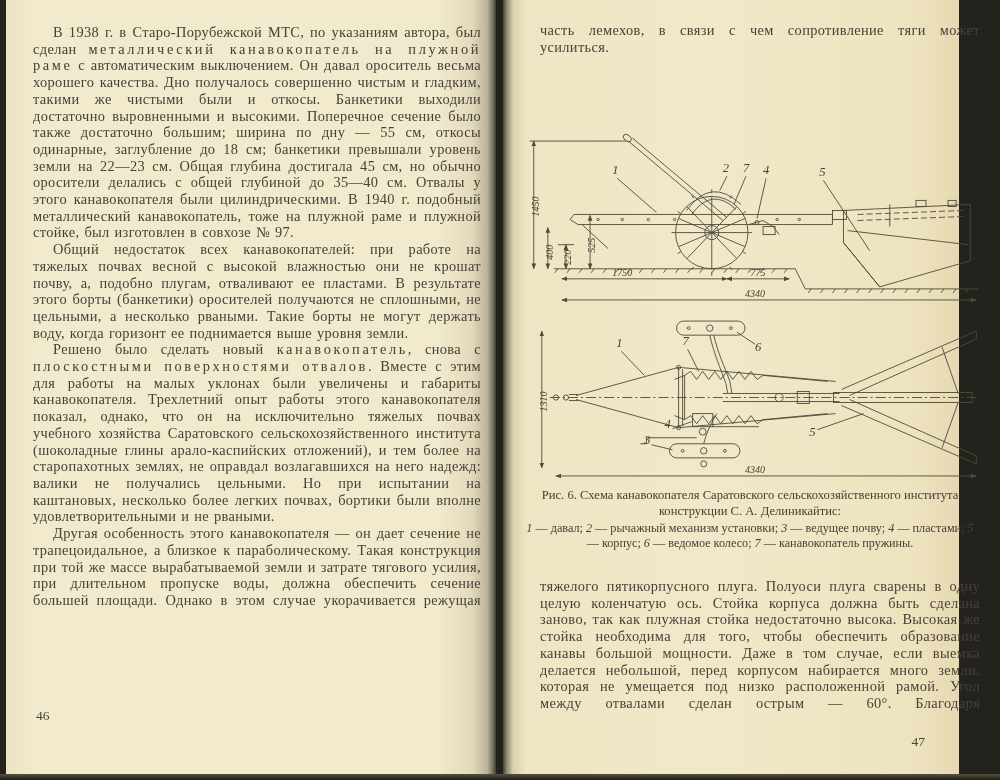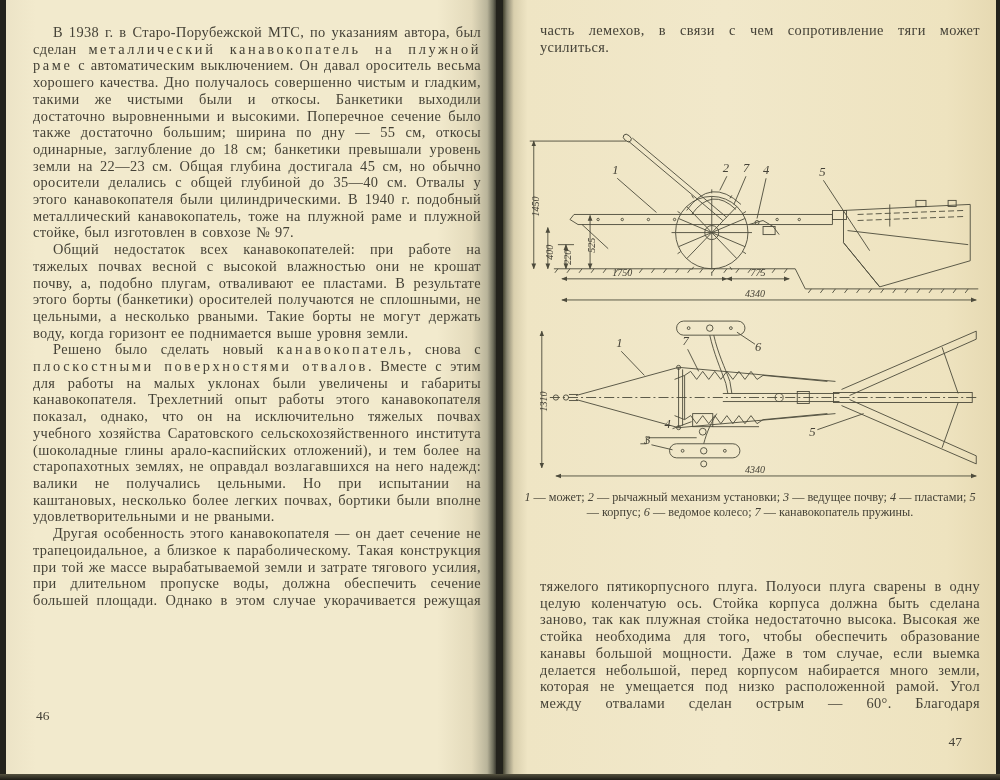--- a/index.html
+++ b/index.html
@@ -13,21 +13,21 @@
     position:absolute;top:0;height:774px;
     color:var(--ink,#454237);
   }
   .page-left{
     left:6px;width:490px;
     background:linear-gradient(to right,
       #ece3c6 0%, #f2eacd 6%, #f2eacd 88%,
       #e3dabb 95%, #b9b49a 98.2%, #6f6e5c 99.4%, #3c3b31 100%);
   }
   .page-right{
-    left:503px;width:493px;
+    left:503px;width:456px;
     background:linear-gradient(to right,
       #43422f 0%, #8a8671 0.8%, #d9cfad 2.2%, #efe5c4 5%,
       #f1e8ca 45%, #eee3bf 90%, #e6d9b2 100%);
   }
   .edge-bottom{position:absolute;left:0;right:0;bottom:0;height:6px;
     background:linear-gradient(to bottom,#55523f,#1c1b15);}
   .text-col{
     position:absolute;
     text-align:justify;
     font-size:14.4px;line-height:16.7px;
@@ -288,21 +288,22 @@
             <line class="ln" x1="290" y1="298" x2="336" y2="282"></line>
           </g>
 
           <line class="ln" x1="30" y1="344" x2="448" y2="344" marker-start="url(#ar)" marker-end="url(#ar)"></line>
           <text class="dim" x="228" y="341" text-anchor="middle">4340</text>
         </g>
       </svg>
     </div>
 
     <div class="caption">
-      <p class="cap-legend"><i>1</i><span> — может; </span><i>2</i><span> — рычажный механизм установки; </span><i>3</i><span> — ведущее почву; </span><i>4</i><span> — пластами; </span><i>5</i><span> — корпус; </span><i>6</i><span> — ведомое колесо; </span><i>7</i><span> — канавокопатель пружины.</span></p>
+      <p class="cap-title">Рис. 6. Схема канавокопателя Саратовского сельскохозяйственного института конструкции С. А. Делиникайтис:</p>
+      <p class="cap-legend"><i>1</i><span> — давал; </span><i>2</i><span> — рычажный механизм установки; </span><i>3</i><span> — ведущее почву; </span><i>4</i><span> — пластами; </span><i>5</i><span> — корпус; </span><i>6</i><span> — ведомое колесо; </span><i>7</i><span> — канавокопатель пружины.</span></p>
     </div>
 
     <div class="text-col right-bottom">
         <p class="noindent runon"><span>тяжелого пятикорпусного плуга. Полуоси плуга сварены в одну целую коленчатую ось. Стойка корпуса должна быть сделана заново, так как плужная стойка недостаточно высока. Высокая же стойка необходима для того, чтобы обеспечить образование канавы большой мощности. Даже в том случае, если выемка делается небольшой, перед корпусом набирается много земли, которая не умещается под низко расположенной рамой. Угол между отвалами сделан острым — 60°. Благодаря</span></p>
       </div>
 
     <div class="pageno pageno-right">47</div>
   </div>
 
   <div class="edge-bottom"></div>

